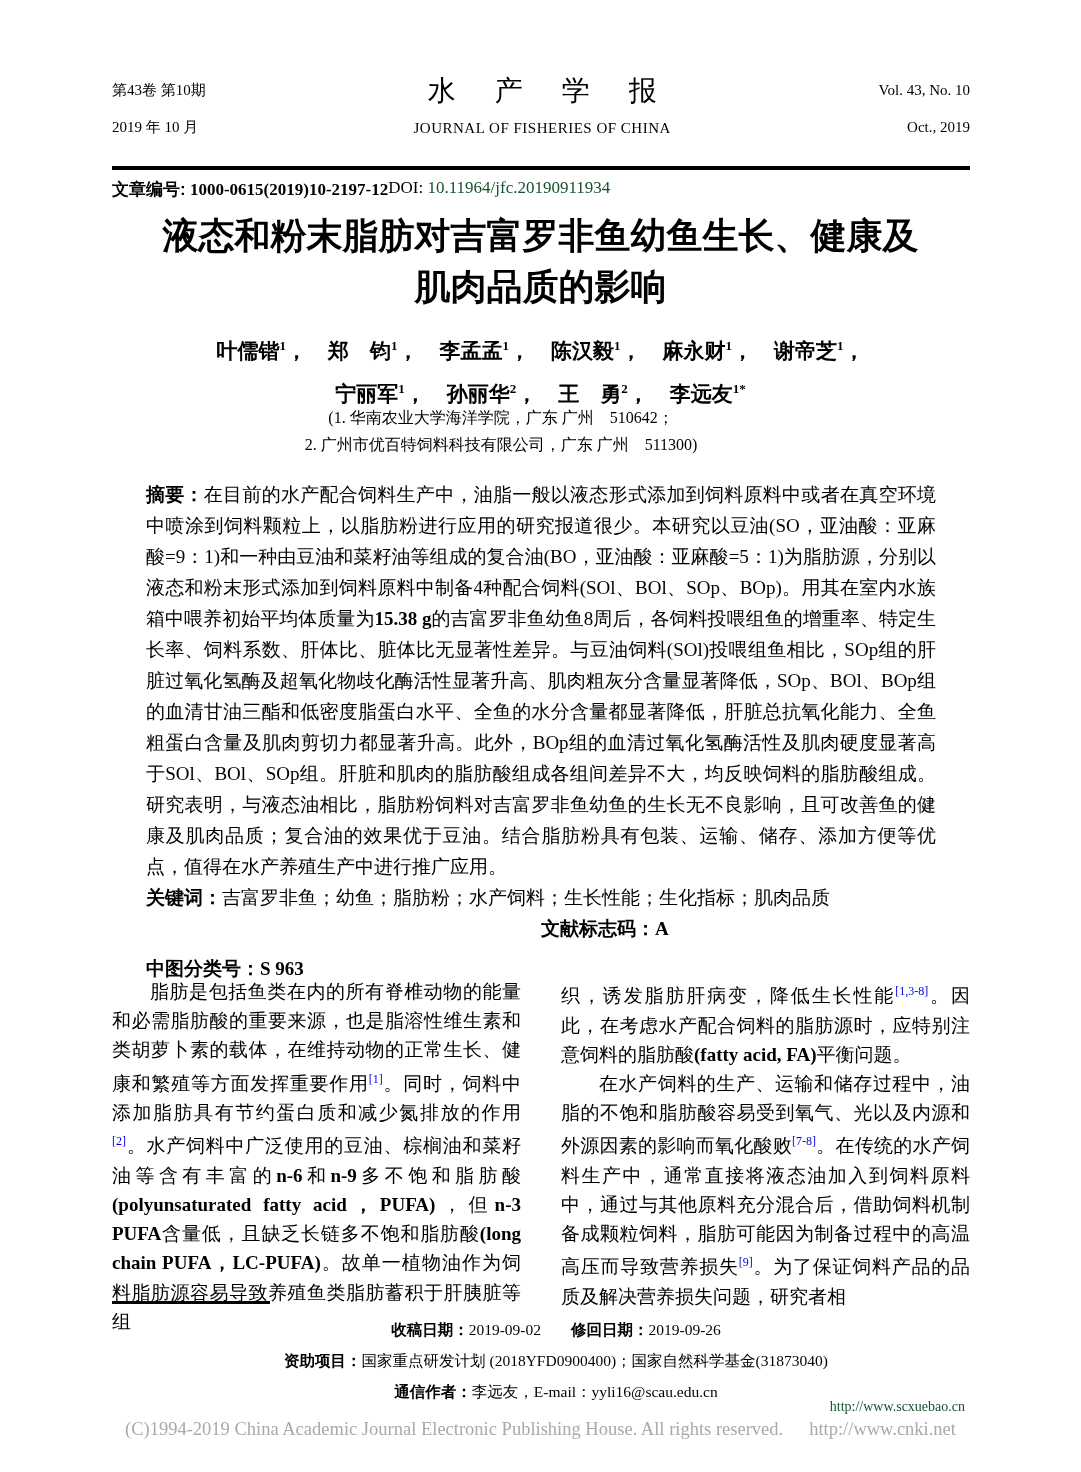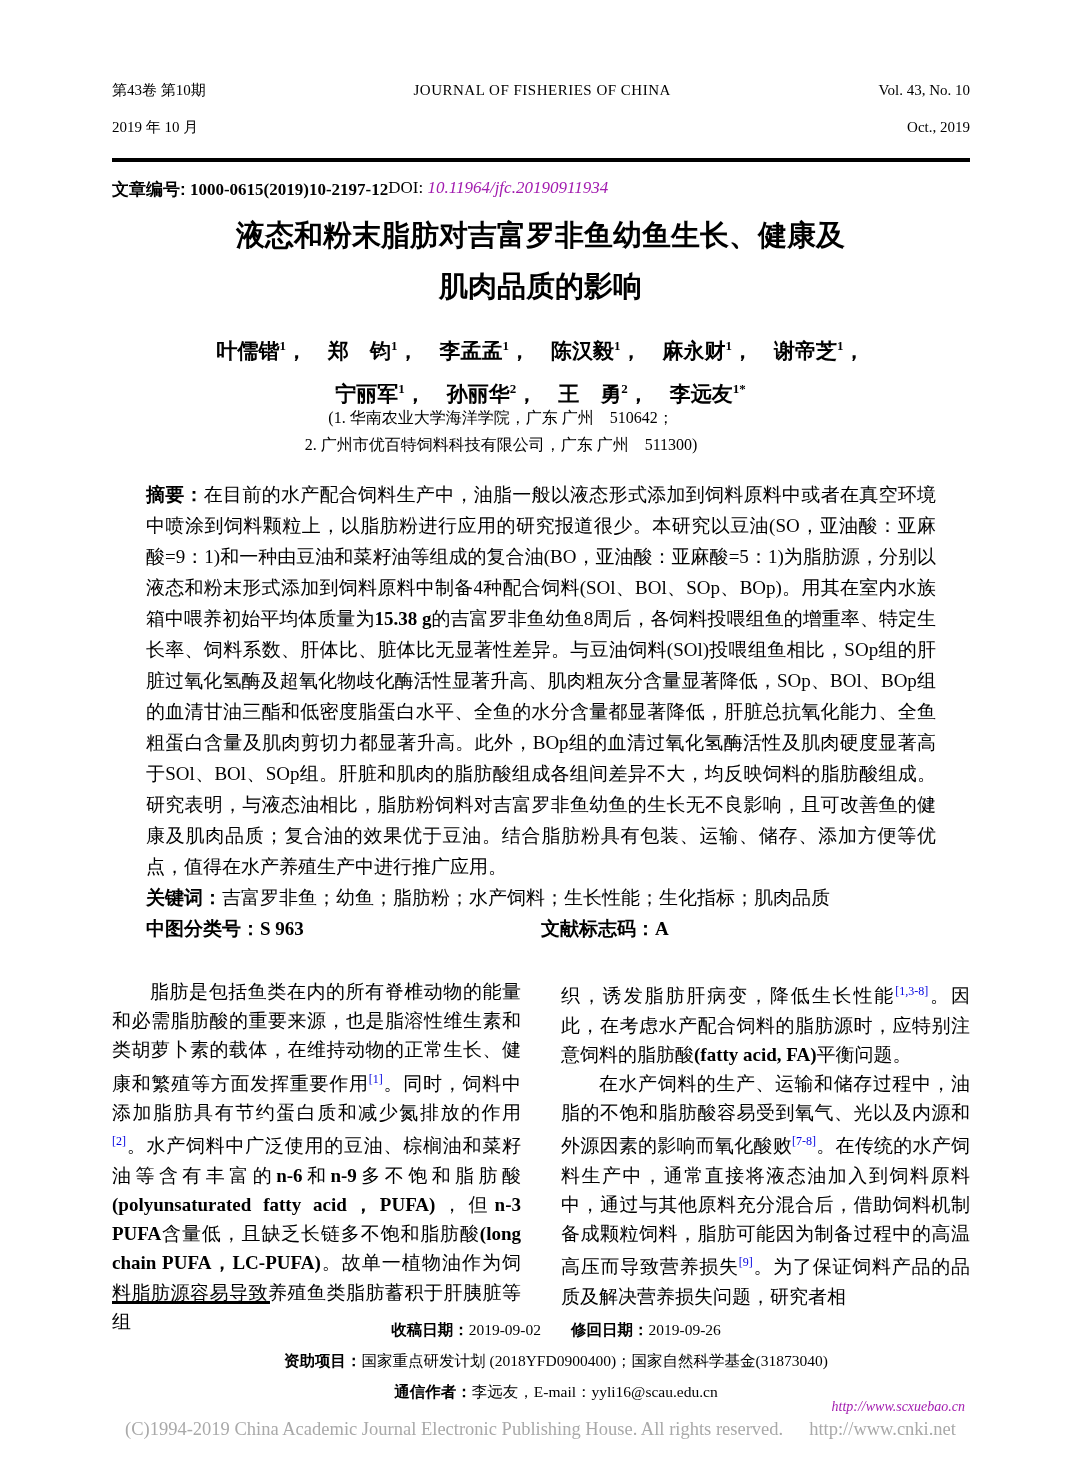--- a/index.html
+++ b/index.html
@@ -5,51 +5,51 @@
   * { margin:0; padding:0; box-sizing:border-box; }
   html,body { background:#ffffff; }
   .page {
     position:relative; width:1081px; height:1472px; background:#ffffff;
     color:#000; font-family:"Liberation Serif","DejaVu Serif",serif;
     overflow:hidden; margin:0 auto;
   }
 
   
   .hdr { position:absolute; top:72px; left:112px; width:858px;
-         border-bottom:4px solid #000; padding-bottom:12px;
+         border-bottom:4px solid #000; padding-bottom:20px;
          display:flex; justify-content:space-between; align-items:flex-start; }
   .hdr-side { font-size:15px; line-height:37px; }
   .hdr-side.right { text-align:right; }
   .hdr-center { text-align:center; flex:1; }
   .hdr-cn { font-size:28px; letter-spacing:16px; padding-left:16px; }
   .hdr-en { font-size:15px; margin-top:10px; letter-spacing:0.5px; }
 
   
   .meta { position:absolute; top:178px; left:112px; width:858px;
           display:flex; justify-content:flex-start; font-size:17px; }
   .lbl { font-weight:bold; font-family:"Liberation Sans","DejaVu Sans",sans-serif; }
   .val-b { font-weight:bold; }
-  a, .link { color:#a21caf; text-decoration:none;font-style:italic; }
+  a, .link { color:#14532d; text-decoration:none; }
 
   
   .title { position:absolute; top:210px; left:0; width:1081px; text-align:center;
            font-family:"Liberation Sans","DejaVu Sans",sans-serif;
-           font-weight:bold; font-size:29px; line-height:51px; }
+           font-weight:bold; font-size:36px; line-height:51px; }
   .authors { position:absolute; top:327px; left:0; width:1081px; text-align:center;
              font-size:21px; line-height:37px;font-weight:bold; }
   .authors sup, .rich sup.plain { font-size:13px; }
   .affil { position:absolute; top:404px; left:0; width:1002px; text-align:center;
            font-size:16px; line-height:27px; }
 
   
   .absblock { position:absolute; top:479px; left:146px; width:790px;
               font-size:19px; line-height:31px; text-align:justify; }
   .absblock p { margin:0; }
   .cls-row { display:flex; }
-  .cls-left { width:50%; }
+  .cls-left { width:50%;margin-top:40px; }
   .cls-right { width:50%; }
 
   
   .cols { position:absolute; top:977px; left:112px; width:858px;
           display:flex; gap:40px; font-size:19px; line-height:29.2px; text-align:justify; }
   .col { width:418px; }
   .col p { margin:0; }
   .indent { text-indent:2em; }
   sup.cite { color:#0000e0; font-size:12px; }
 
@@ -70,20 +70,21 @@
 <body>
 
 <div class="page">
 
   <div class="hdr">
     <div class="hdr-side">
       <div>第43卷 第10期</div>
       <div>2019 年 10 月</div>
     </div>
     <div class="hdr-center">
+      <div class="hdr-cn">水 产 学 报</div>
       <div class="hdr-en">JOURNAL OF FISHERIES OF CHINA</div>
     </div>
     <div class="hdr-side right">
       <div>Vol. 43, No. 10</div>
       <div>Oct.,  2019</div>
     </div>
   </div>
 
   <div class="meta">
     <div>

